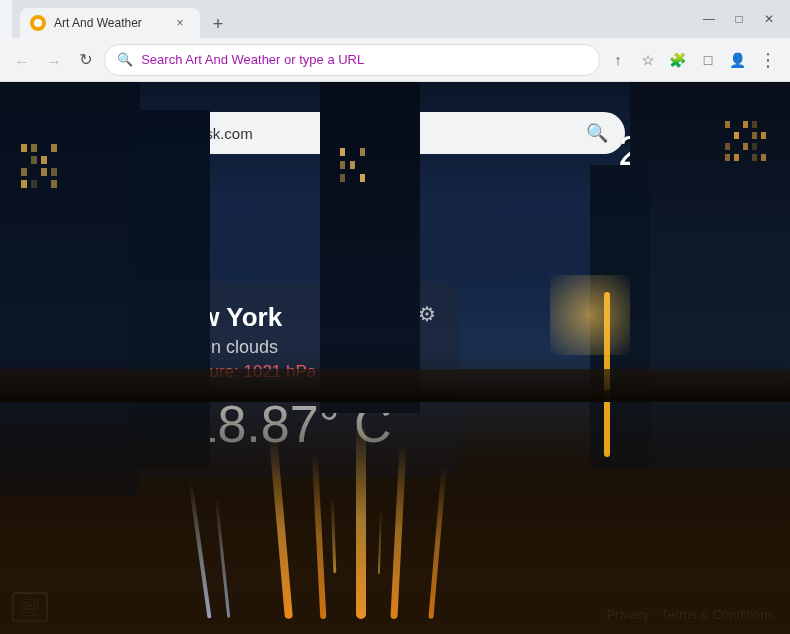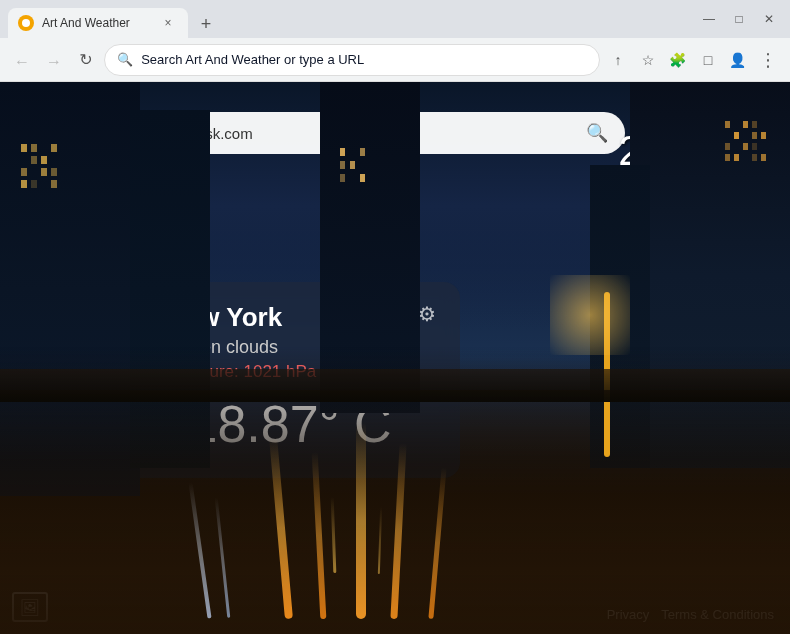--- a/index.html
+++ b/index.html
@@ -10,20 +10,21 @@
 
     
     .title-bar {
       height: 38px;
       background: #dee1e6;
       display: flex;
       align-items: center;
       padding: 0 8px;
       gap: 0;
       user-select: none;
+      margin-left: 12px;
     }
     .tab-strip { display: flex; align-items: flex-end; flex: 1; height: 100%; padding-top: 6px; }
     .tab {
       display: flex; align-items: center;
       background: #f1f3f4;
       border-radius: 8px 8px 0 0;
       padding: 0 12px 0 10px;
       height: 30px;
       gap: 8px;
       min-width: 180px;
@@ -55,21 +56,21 @@
       height: 32px;
       background: #fff;
       border: 1px solid #ddd;
       border-radius: 16px;
       display: flex;
       align-items: center;
       padding: 0 12px;
       gap: 8px;
     }
     .search-icon-nav { color: #888; font-size: 13px; }
-    .address-text { flex: 1; font-size: 13px; color: #0f172a; }
+    .address-text { flex: 1; font-size: 13px; color: #a21caf; }
     .nav-actions { display: flex; gap: 2px; }
 
     
     .browser-content { flex: 1; position: relative; overflow: hidden; }
 
     
     .city-bg {
       position: absolute;
       inset: 0;
       background:

